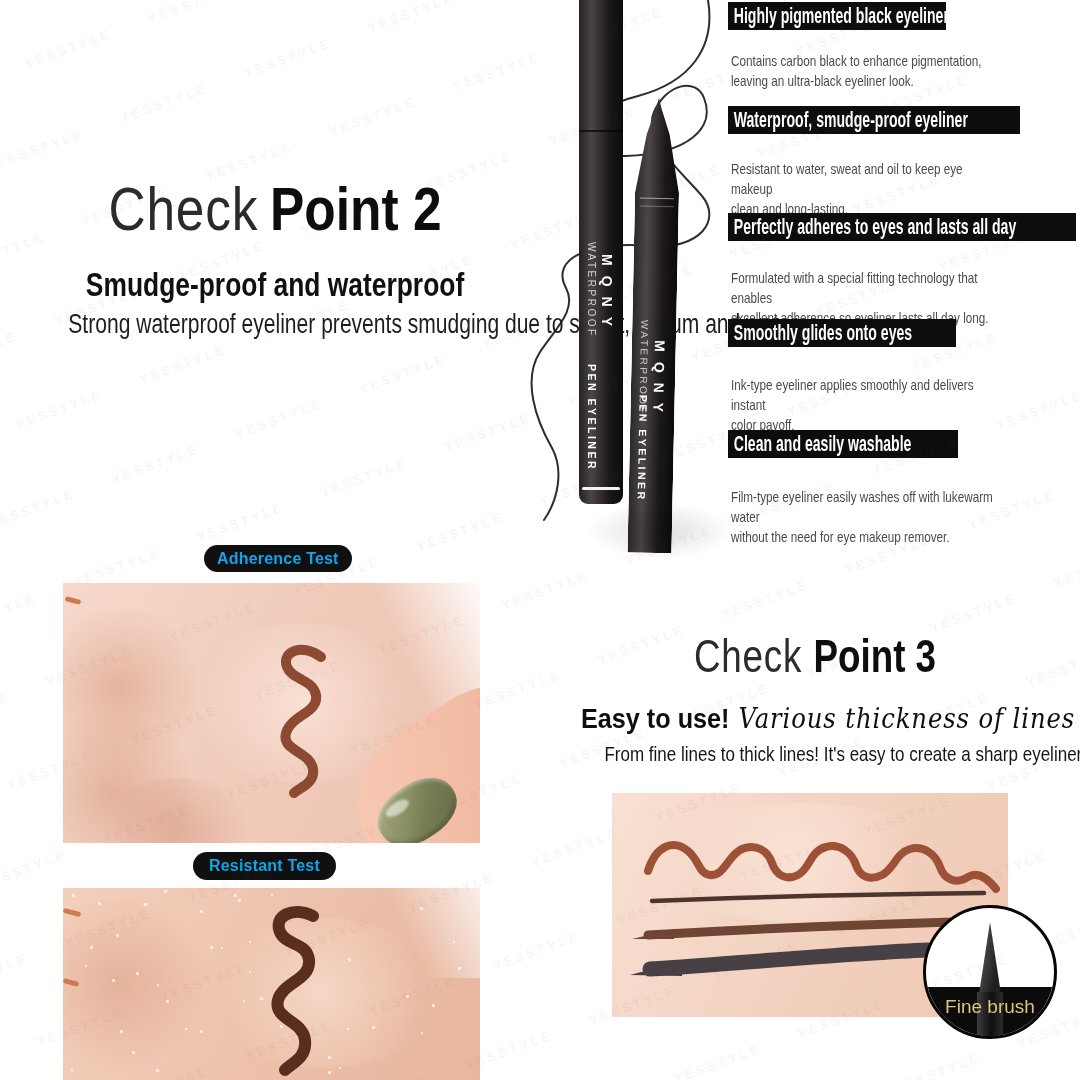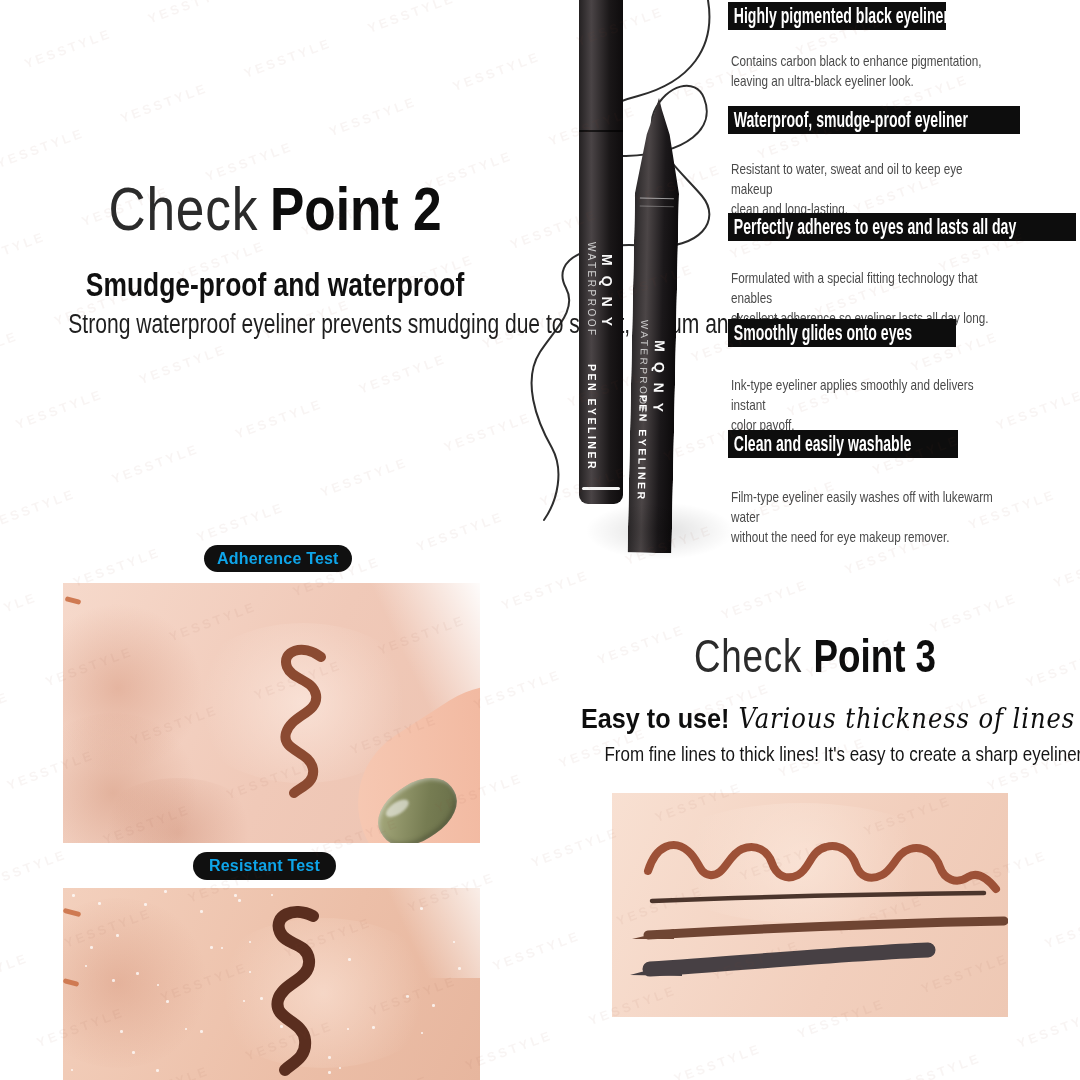--- a/index.html
+++ b/index.html
@@ -258,20 +258,26 @@
                C 164 82 174 88 186 82 C 198 76 198 58 214 54 C 228 50 240 60 244 72 C 248 84 258 88 270 82
                C 282 76 284 60 298 56 C 312 52 324 62 328 74 C 332 86 344 92 356 84 C 366 78 376 86 384 96" fill="none" stroke="var(--wave)" stroke-width="8" stroke-linecap="round"></path>
       <path d="M 40 108 C 140 104 280 101 372 100" fill="none" stroke="var(--line_thin)" stroke-width="4.5" stroke-linecap="round"></path>
       <path d="M 20 146 L 62 136 L 62 146 Z" fill="var(--line_medium)"></path>
       <path d="M 36 142 C 140 136 290 130 392 128" fill="none" stroke="var(--line_medium)" stroke-width="9" stroke-linecap="round"></path>
       <path d="M 18 182 L 70 168 L 70 183 Z" fill="var(--line_thick)"></path>
       <path d="M 38 176 C 130 170 240 160 316 157" fill="none" stroke="var(--line_thick)" stroke-width="15" stroke-linecap="round"></path>
     </svg>
   </div>
 
+  <div id="inset">
+    <div class="chord"></div>
+    <div class="cone"></div>
+    <div class="barrel"></div>
+    <div class="lbl">Fine brush</div>
+  </div>
 
   <div id="wm">
       <div style="margin-left: 0px;">YESSTYLE&nbsp;&nbsp;&nbsp;&nbsp;&nbsp;&nbsp;YESSTYLE&nbsp;&nbsp;&nbsp;&nbsp;&nbsp;&nbsp;YESSTYLE&nbsp;&nbsp;&nbsp;&nbsp;&nbsp;&nbsp;YESSTYLE&nbsp;&nbsp;&nbsp;&nbsp;&nbsp;&nbsp;YESSTYLE&nbsp;&nbsp;&nbsp;&nbsp;&nbsp;&nbsp;YESSTYLE&nbsp;&nbsp;&nbsp;&nbsp;&nbsp;&nbsp;YESSTYLE&nbsp;&nbsp;&nbsp;&nbsp;&nbsp;&nbsp;YESSTYLE&nbsp;&nbsp;&nbsp;&nbsp;&nbsp;&nbsp;YESSTYLE&nbsp;&nbsp;&nbsp;&nbsp;&nbsp;&nbsp;YESSTYLE&nbsp;&nbsp;&nbsp;&nbsp;&nbsp;&nbsp;</div>
       <div style="margin-left: 60px;">YESSTYLE&nbsp;&nbsp;&nbsp;&nbsp;&nbsp;&nbsp;YESSTYLE&nbsp;&nbsp;&nbsp;&nbsp;&nbsp;&nbsp;YESSTYLE&nbsp;&nbsp;&nbsp;&nbsp;&nbsp;&nbsp;YESSTYLE&nbsp;&nbsp;&nbsp;&nbsp;&nbsp;&nbsp;YESSTYLE&nbsp;&nbsp;&nbsp;&nbsp;&nbsp;&nbsp;YESSTYLE&nbsp;&nbsp;&nbsp;&nbsp;&nbsp;&nbsp;YESSTYLE&nbsp;&nbsp;&nbsp;&nbsp;&nbsp;&nbsp;YESSTYLE&nbsp;&nbsp;&nbsp;&nbsp;&nbsp;&nbsp;YESSTYLE&nbsp;&nbsp;&nbsp;&nbsp;&nbsp;&nbsp;YESSTYLE&nbsp;&nbsp;&nbsp;&nbsp;&nbsp;&nbsp;</div>
       <div style="margin-left: 0px;">YESSTYLE&nbsp;&nbsp;&nbsp;&nbsp;&nbsp;&nbsp;YESSTYLE&nbsp;&nbsp;&nbsp;&nbsp;&nbsp;&nbsp;YESSTYLE&nbsp;&nbsp;&nbsp;&nbsp;&nbsp;&nbsp;YESSTYLE&nbsp;&nbsp;&nbsp;&nbsp;&nbsp;&nbsp;YESSTYLE&nbsp;&nbsp;&nbsp;&nbsp;&nbsp;&nbsp;YESSTYLE&nbsp;&nbsp;&nbsp;&nbsp;&nbsp;&nbsp;YESSTYLE&nbsp;&nbsp;&nbsp;&nbsp;&nbsp;&nbsp;YESSTYLE&nbsp;&nbsp;&nbsp;&nbsp;&nbsp;&nbsp;YESSTYLE&nbsp;&nbsp;&nbsp;&nbsp;&nbsp;&nbsp;YESSTYLE&nbsp;&nbsp;&nbsp;&nbsp;&nbsp;&nbsp;</div>
       <div style="margin-left: 60px;">YESSTYLE&nbsp;&nbsp;&nbsp;&nbsp;&nbsp;&nbsp;YESSTYLE&nbsp;&nbsp;&nbsp;&nbsp;&nbsp;&nbsp;YESSTYLE&nbsp;&nbsp;&nbsp;&nbsp;&nbsp;&nbsp;YESSTYLE&nbsp;&nbsp;&nbsp;&nbsp;&nbsp;&nbsp;YESSTYLE&nbsp;&nbsp;&nbsp;&nbsp;&nbsp;&nbsp;YESSTYLE&nbsp;&nbsp;&nbsp;&nbsp;&nbsp;&nbsp;YESSTYLE&nbsp;&nbsp;&nbsp;&nbsp;&nbsp;&nbsp;YESSTYLE&nbsp;&nbsp;&nbsp;&nbsp;&nbsp;&nbsp;YESSTYLE&nbsp;&nbsp;&nbsp;&nbsp;&nbsp;&nbsp;YESSTYLE&nbsp;&nbsp;&nbsp;&nbsp;&nbsp;&nbsp;</div>
       <div style="margin-left: 0px;">YESSTYLE&nbsp;&nbsp;&nbsp;&nbsp;&nbsp;&nbsp;YESSTYLE&nbsp;&nbsp;&nbsp;&nbsp;&nbsp;&nbsp;YESSTYLE&nbsp;&nbsp;&nbsp;&nbsp;&nbsp;&nbsp;YESSTYLE&nbsp;&nbsp;&nbsp;&nbsp;&nbsp;&nbsp;YESSTYLE&nbsp;&nbsp;&nbsp;&nbsp;&nbsp;&nbsp;YESSTYLE&nbsp;&nbsp;&nbsp;&nbsp;&nbsp;&nbsp;YESSTYLE&nbsp;&nbsp;&nbsp;&nbsp;&nbsp;&nbsp;YESSTYLE&nbsp;&nbsp;&nbsp;&nbsp;&nbsp;&nbsp;YESSTYLE&nbsp;&nbsp;&nbsp;&nbsp;&nbsp;&nbsp;YESSTYLE&nbsp;&nbsp;&nbsp;&nbsp;&nbsp;&nbsp;</div>
       <div style="margin-left: 60px;">YESSTYLE&nbsp;&nbsp;&nbsp;&nbsp;&nbsp;&nbsp;YESSTYLE&nbsp;&nbsp;&nbsp;&nbsp;&nbsp;&nbsp;YESSTYLE&nbsp;&nbsp;&nbsp;&nbsp;&nbsp;&nbsp;YESSTYLE&nbsp;&nbsp;&nbsp;&nbsp;&nbsp;&nbsp;YESSTYLE&nbsp;&nbsp;&nbsp;&nbsp;&nbsp;&nbsp;YESSTYLE&nbsp;&nbsp;&nbsp;&nbsp;&nbsp;&nbsp;YESSTYLE&nbsp;&nbsp;&nbsp;&nbsp;&nbsp;&nbsp;YESSTYLE&nbsp;&nbsp;&nbsp;&nbsp;&nbsp;&nbsp;YESSTYLE&nbsp;&nbsp;&nbsp;&nbsp;&nbsp;&nbsp;YESSTYLE&nbsp;&nbsp;&nbsp;&nbsp;&nbsp;&nbsp;</div>
       <div style="margin-left: 0px;">YESSTYLE&nbsp;&nbsp;&nbsp;&nbsp;&nbsp;&nbsp;YESSTYLE&nbsp;&nbsp;&nbsp;&nbsp;&nbsp;&nbsp;YESSTYLE&nbsp;&nbsp;&nbsp;&nbsp;&nbsp;&nbsp;YESSTYLE&nbsp;&nbsp;&nbsp;&nbsp;&nbsp;&nbsp;YESSTYLE&nbsp;&nbsp;&nbsp;&nbsp;&nbsp;&nbsp;YESSTYLE&nbsp;&nbsp;&nbsp;&nbsp;&nbsp;&nbsp;YESSTYLE&nbsp;&nbsp;&nbsp;&nbsp;&nbsp;&nbsp;YESSTYLE&nbsp;&nbsp;&nbsp;&nbsp;&nbsp;&nbsp;YESSTYLE&nbsp;&nbsp;&nbsp;&nbsp;&nbsp;&nbsp;YESSTYLE&nbsp;&nbsp;&nbsp;&nbsp;&nbsp;&nbsp;</div>
       <div style="margin-left: 60px;">YESSTYLE&nbsp;&nbsp;&nbsp;&nbsp;&nbsp;&nbsp;YESSTYLE&nbsp;&nbsp;&nbsp;&nbsp;&nbsp;&nbsp;YESSTYLE&nbsp;&nbsp;&nbsp;&nbsp;&nbsp;&nbsp;YESSTYLE&nbsp;&nbsp;&nbsp;&nbsp;&nbsp;&nbsp;YESSTYLE&nbsp;&nbsp;&nbsp;&nbsp;&nbsp;&nbsp;YESSTYLE&nbsp;&nbsp;&nbsp;&nbsp;&nbsp;&nbsp;YESSTYLE&nbsp;&nbsp;&nbsp;&nbsp;&nbsp;&nbsp;YESSTYLE&nbsp;&nbsp;&nbsp;&nbsp;&nbsp;&nbsp;YESSTYLE&nbsp;&nbsp;&nbsp;&nbsp;&nbsp;&nbsp;YESSTYLE&nbsp;&nbsp;&nbsp;&nbsp;&nbsp;&nbsp;</div>

